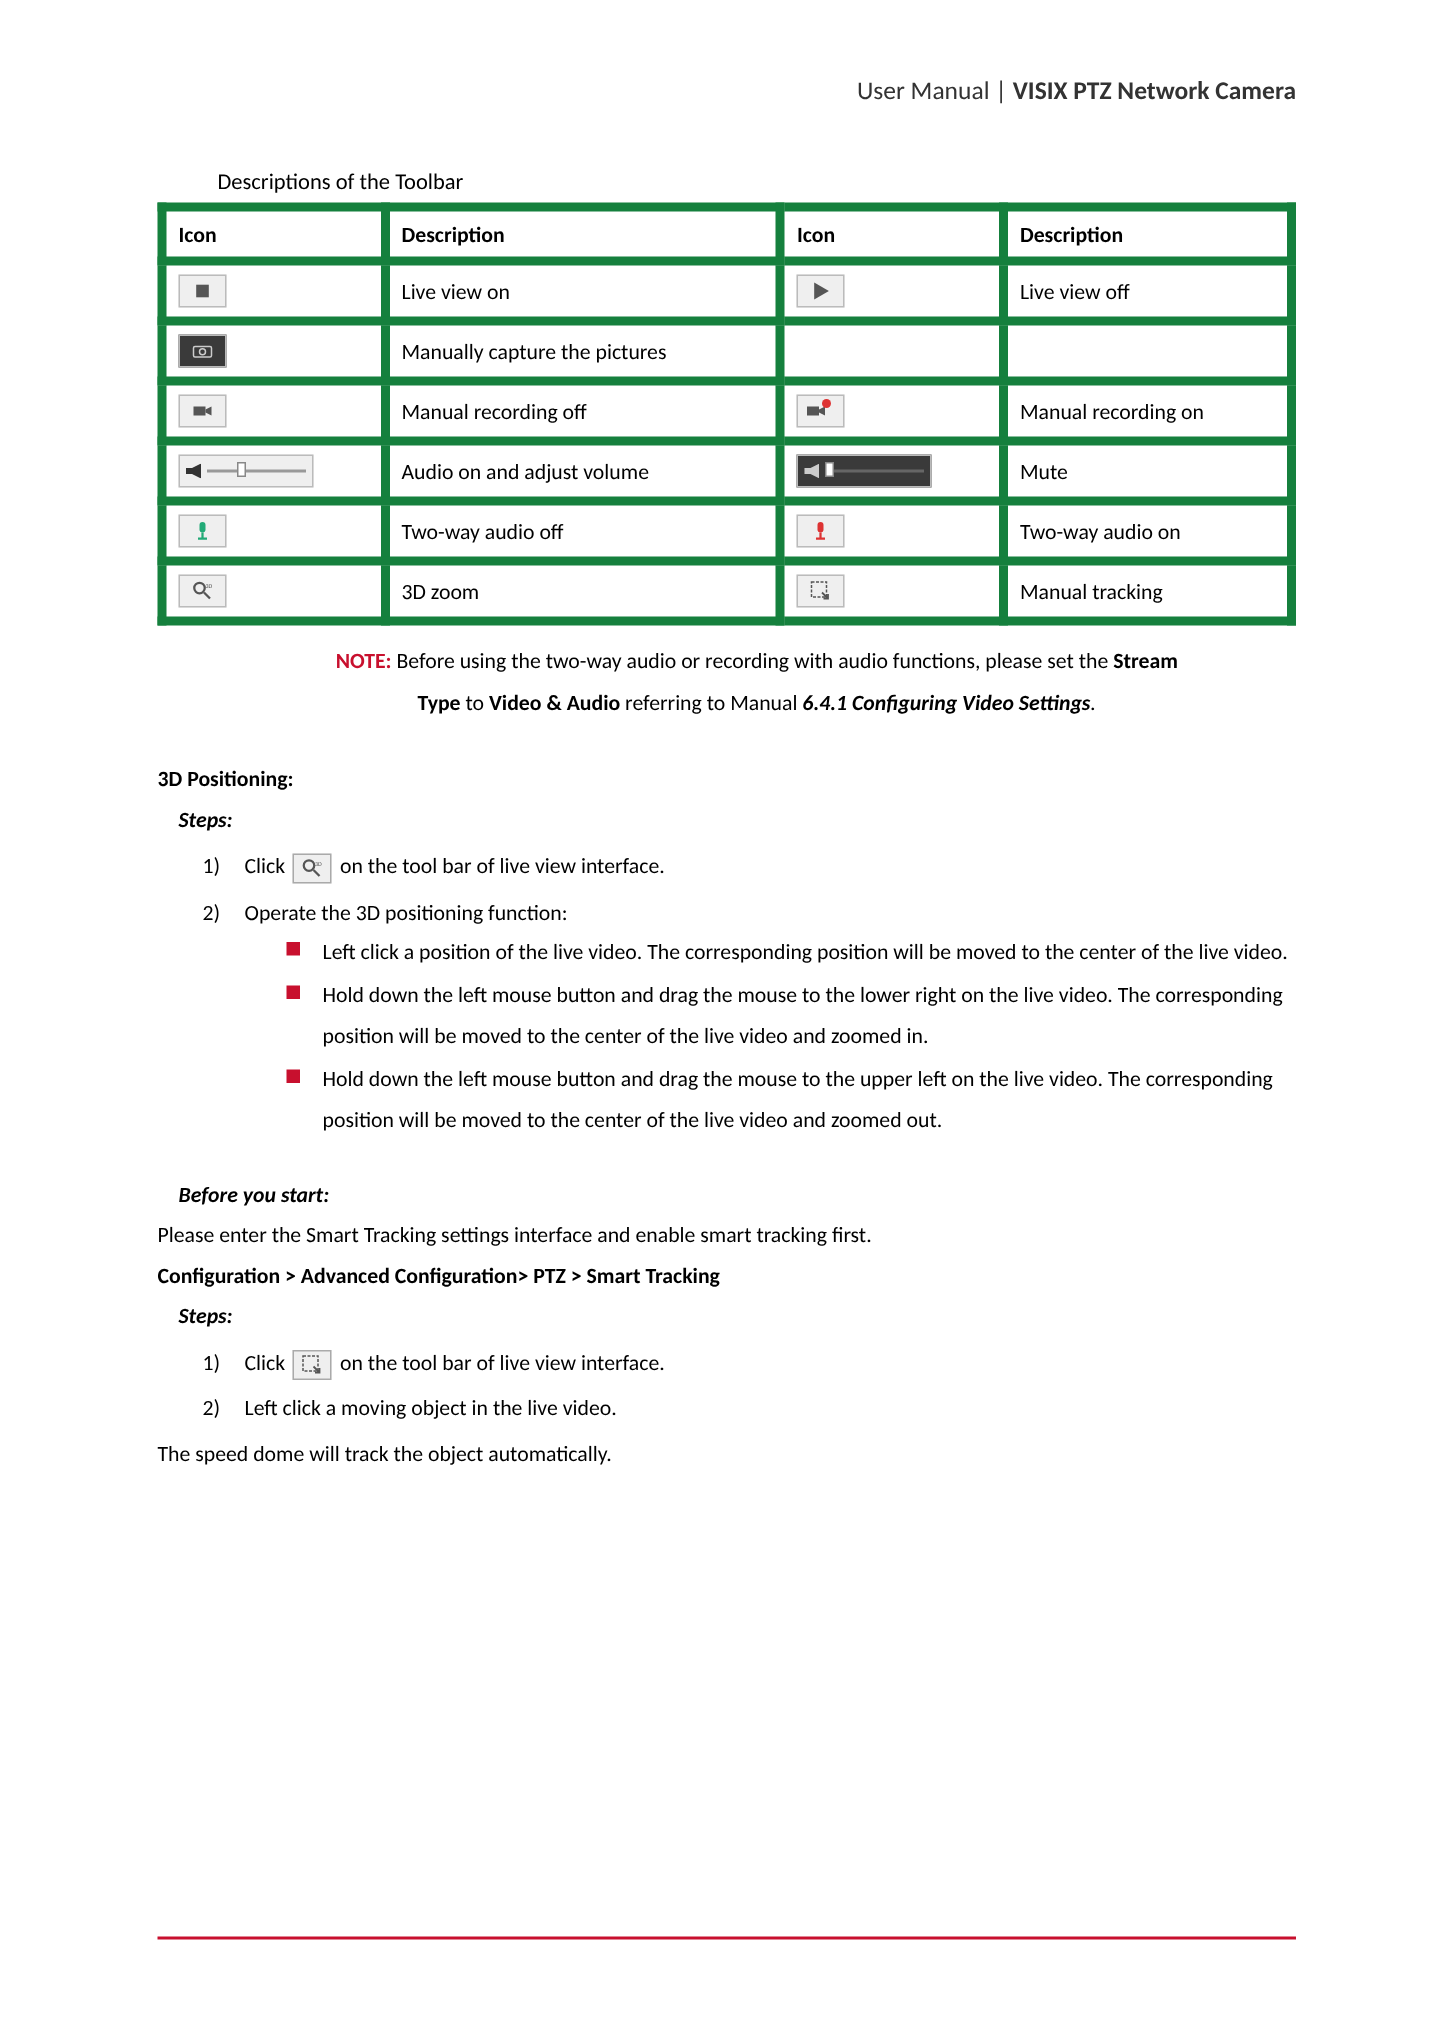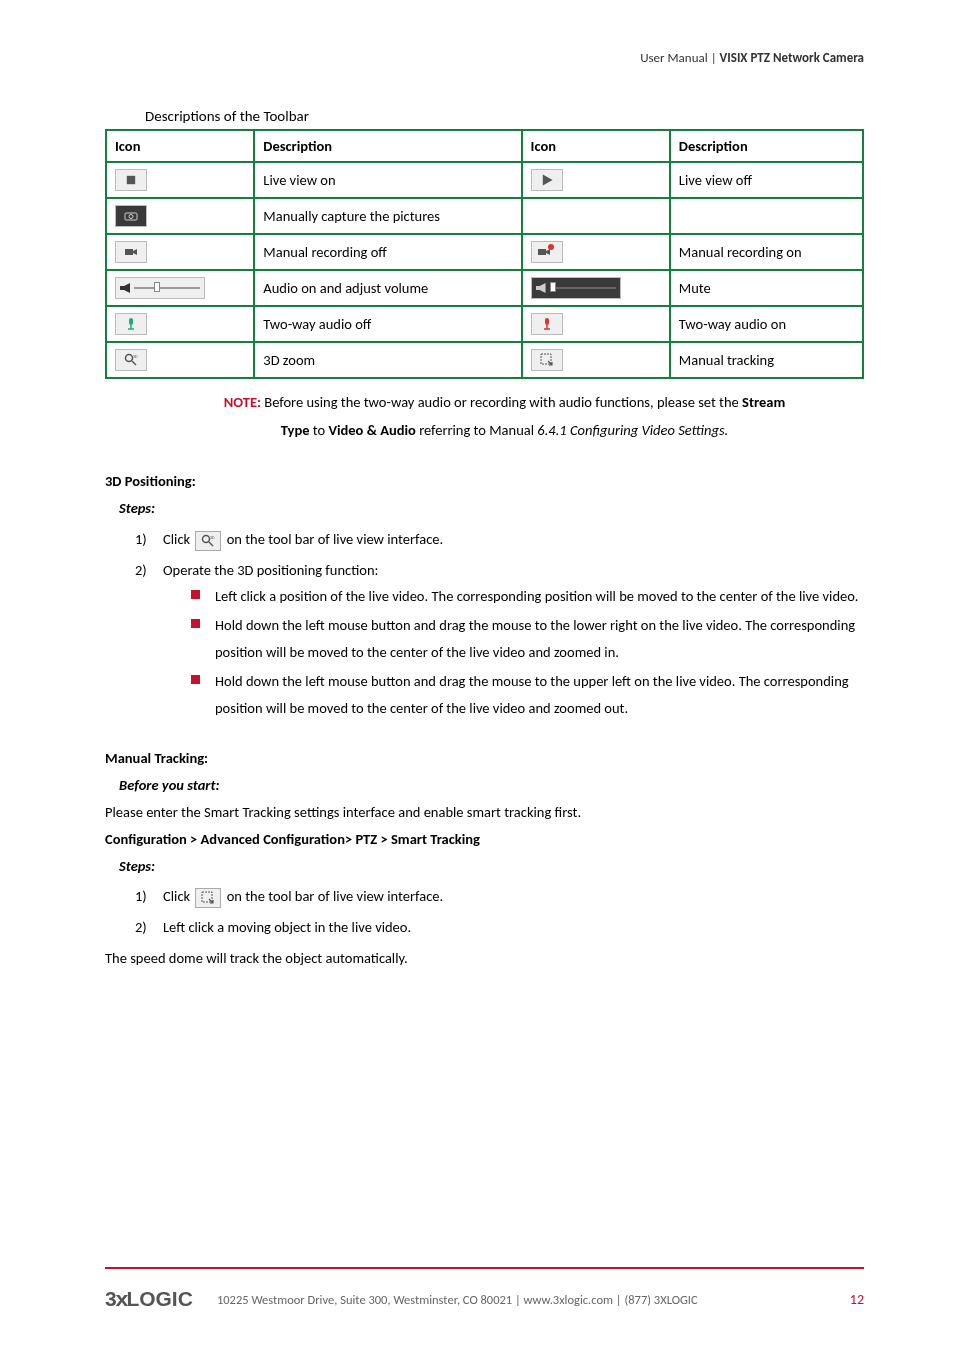--- a/index.html
+++ b/index.html
@@ -12,37 +12,37 @@
     position: relative;
     background: #fff;
   }
   .page {
     padding: 50px 90px 0 105px;
     position: relative;
     height: 100%;
   }
   .header-right {
     text-align: right;
-    font-size: 13px;
+    font-size: 17px;
     margin-bottom: 42px;
     color: #333;
   }
   .header-right b { font-weight: bold; }
   .caption {
     font-size: 15px;
     margin-bottom: 4px;
     margin-left: 40px;
   }
   table.toolbar {
     width: 100%;
     border-collapse: collapse;
     margin-bottom: 10px;
   }
   table.toolbar th, table.toolbar td {
-    border: 2px solid #15803d;
+    border: 6px solid #15803d;
     padding: 6px 8px;
     text-align: left;
     vertical-align: middle;
     font-size: 14.5px;
   }
   table.toolbar th { font-weight: bold; }
   .icon-box {
     display: inline-flex;
     align-items: center;
     justify-content: center;
@@ -83,21 +83,21 @@
     position: relative; top: -5px; left: -3px;
   }
   .note-line {
     margin-left: 40px;
     font-size: 14.5px;
     line-height: 1.9;
     text-align: center;
   }
   .note-line .red { color: #c8102e; font-weight: bold; }
   .note-line b { font-weight: bold; }
-  .note-line i { font-style: italic; font-weight: normal; }
+  .note-line i { font-style: italic; font-weight: bold; }
   .section {
     margin-top: 24px;
     font-size: 14.5px;
     line-height: 1.85;
   }
   .section p { margin: 0; }
   .steps-label { font-style: italic; font-weight: bold; margin-left: 14px; }
   ol.steps {
     list-style: none;
     padding-left: 30px;
@@ -315,21 +315,20 @@
         <ul class="bullets">
           <li>Left click a position of the live video. The corresponding position will be moved to the center of the live video.</li>
           <li>Hold down the left mouse button and drag the mouse to the lower right on the live video. The corresponding position will be moved to the center of the live video and zoomed in.</li>
           <li>Hold down the left mouse button and drag the mouse to the upper left on the live video. The corresponding position will be moved to the center of the live video and zoomed out.</li>
         </ul>
       </li>
     </ol>
   </div>
 
   <div class="section">
-    <p><span style="font-weight:bold">Manual Tracking:</span></p>
     <p><span class="steps-label">Before you start:</span></p>
     <p>Please enter the Smart Tracking settings interface and enable smart tracking first.</p>
     <p><b>Configuration &gt; Advanced Configuration&gt; PTZ &gt; Smart Tracking</b></p>
     <p><span class="steps-label">Steps:</span></p>
     <ol class="steps">
       <li><span class="num">1)</span>
         <span>Click </span>
         <span class="inline-icon">
             <svg viewBox="0 0 14 14" width="14" height="14">
               <rect x="1" y="1" width="10" height="10" fill="none" stroke="#555" stroke-width="1" stroke-dasharray="2 1"></rect>
@@ -340,20 +339,15 @@
       </li>
       <li><span class="num">2)</span>
         <span>Left click a moving object in the live video.</span>
       </li>
     </ol>
     <p>The speed dome will track the object automatically.</p>
   </div>
 
   <div class="footer">
     <div class="footer-divider"></div>
-    <div class="footer-row">
-      <span class="logo">3<span class="x">x</span>LOGIC</span>
-      <span>10225 Westmoor Drive, Suite 300, Westminster, CO 80021 | www.3xlogic.com | (877) 3XLOGIC</span>
-      <span class="pnum">12</span>
-    </div>
   </div>
 
 </div>
 
 </body></html>

